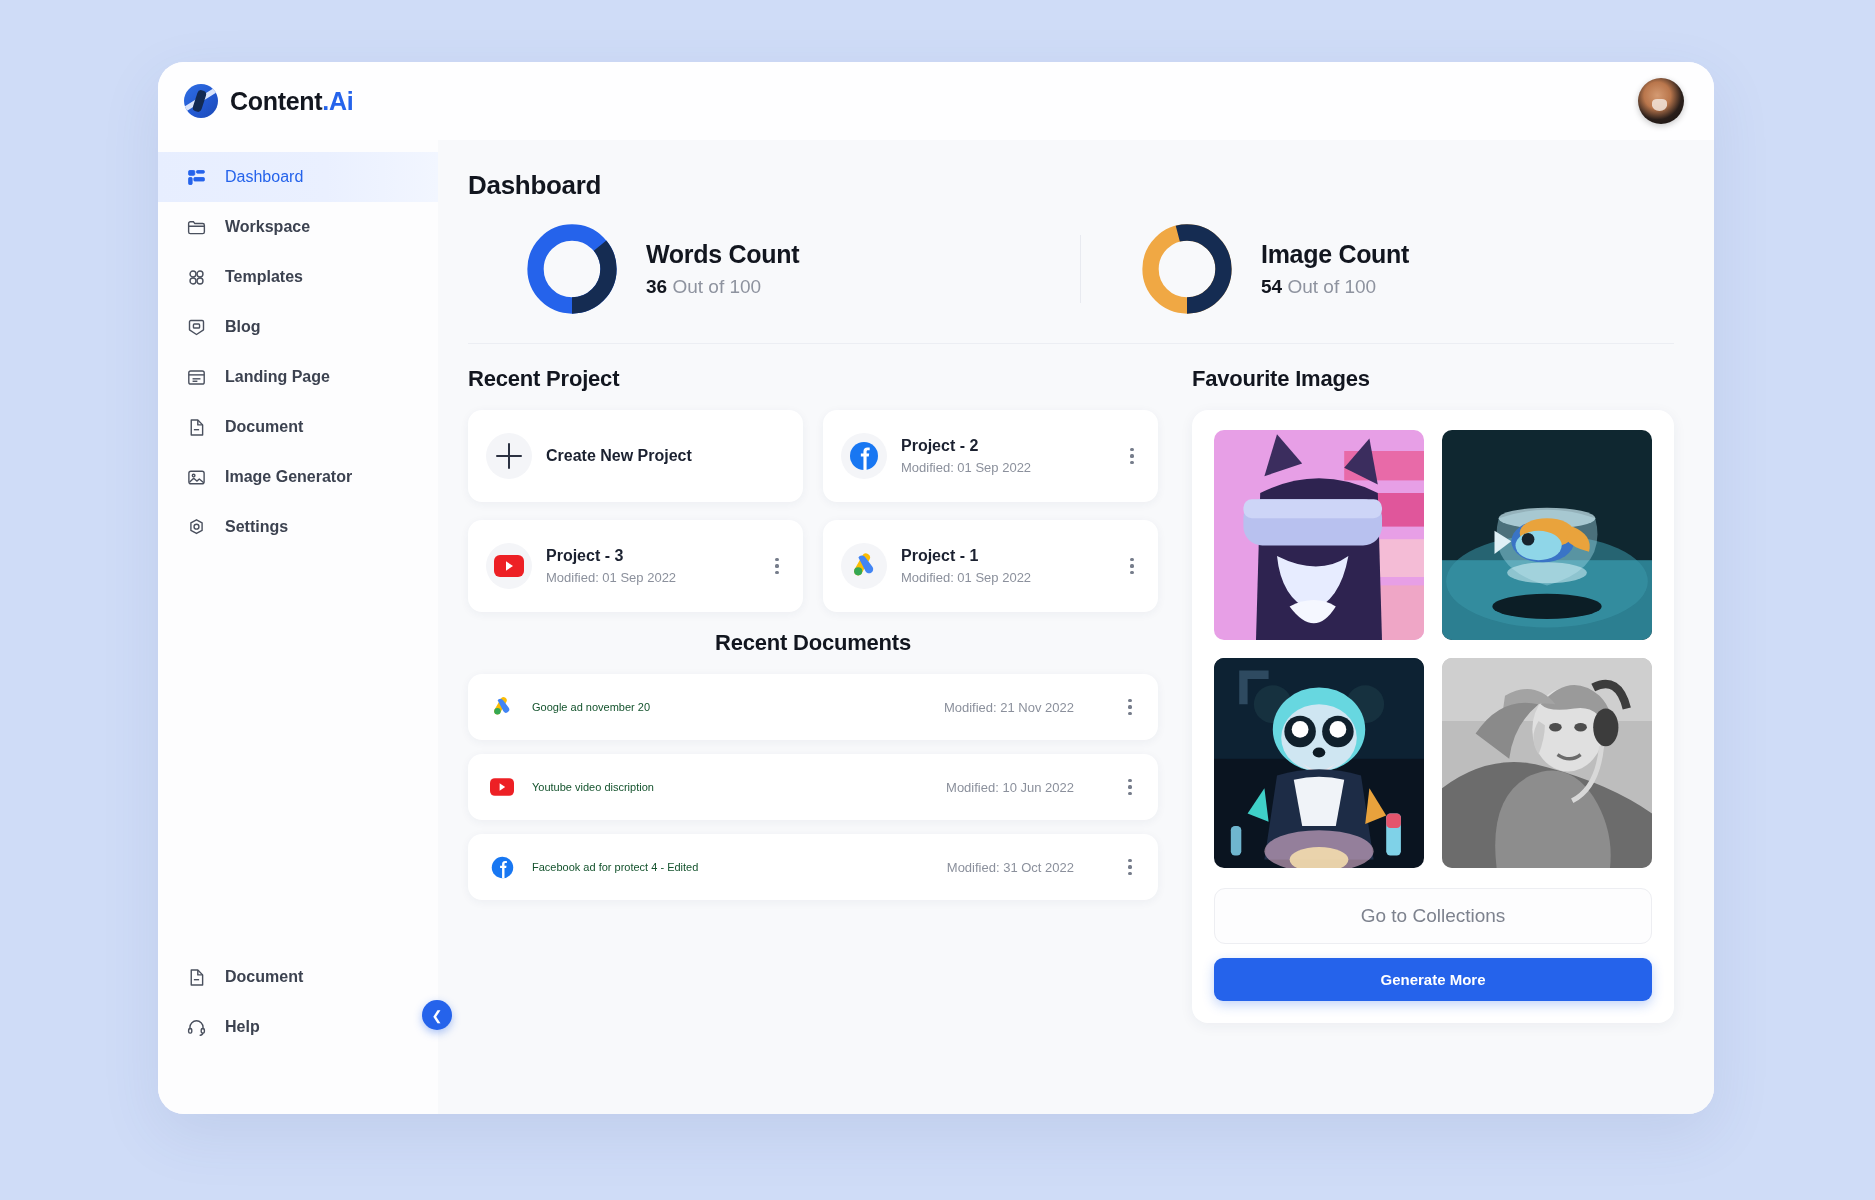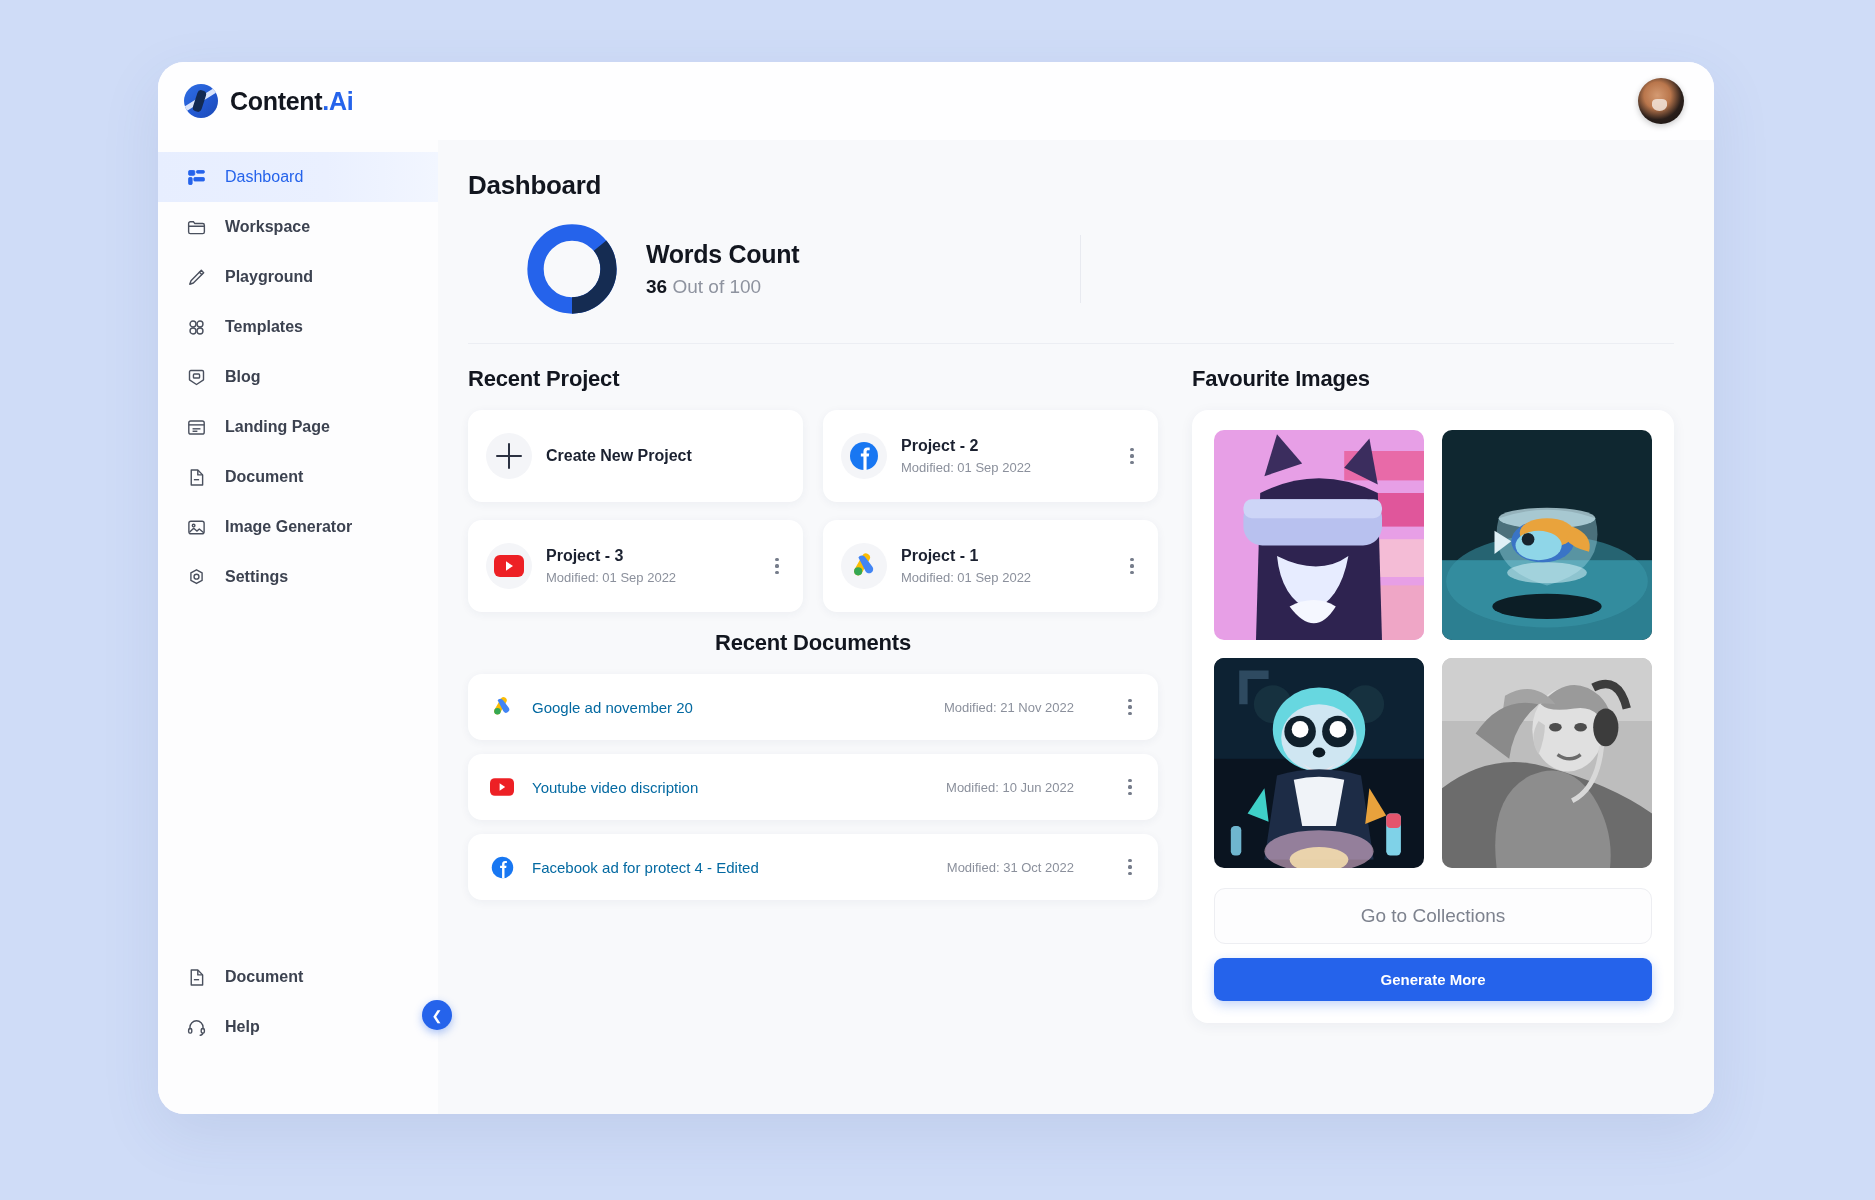--- a/index.html
+++ b/index.html
@@ -187,21 +187,21 @@
 
   
   .docs { margin-top: 18px; text-align: center; }
   .doc-row {
     background: #fff; border-radius: 14px;
     box-shadow: 0 2px 10px rgba(35,50,90,.055);
     height: 66px; display: flex; align-items: center;
     padding: 0 16px 0 22px; gap: 18px; margin-bottom: 14px; cursor: pointer;
   }
   .doc-ico { width: 24px; height: 24px; flex: 0 0 24px; display:flex; align-items:center; justify-content:center; }
-  .doc-name { font-size: 15px; color: #0369a1; flex: 0 0 auto; }
+  .doc-name { font-size: 11px; color: #14532d; flex: 0 0 auto; }
   .doc-spacer { flex: 1 1 auto; }
   .doc-meta { font-size: 13px; color: #8b909c; margin-right: 26px; white-space: nowrap; }
 
   
   .fav-panel {
     background: #fff; border-radius: 16px;
     box-shadow: 0 3px 14px rgba(35,50,90,.06);
     padding: 20px 22px 22px 22px;
   }
   .img-grid { display: grid; grid-template-columns: 1fr 1fr; gap: 18px; }
@@ -253,29 +253,20 @@
       <div class="nav-item">
         <span class="ico">
             <svg viewBox="0 0 24 24" fill="none" stroke="#4a505e" stroke-width="1.6">
               <path d="M3 7.5a2 2 0 0 1 2-2h3.5l1.6 2H19a2 2 0 0 1 2 2v7.5a2 2 0 0 1-2 2H5a2 2 0 0 1-2-2z"></path>
               <path d="M3 10.5h18"></path>
             </svg>
           </span>
         <span>Workspace</span>
       </div>
 
-      <div class="nav-item">
-        <span class="ico">
-            <svg viewBox="0 0 24 24" fill="none" stroke="#4a505e" stroke-width="1.6" stroke-linecap="round" stroke-linejoin="round">
-              <path d="M17.5 3.8l2.7 2.7L8.4 18.3 4.3 19.7l1.4-4.1z"></path>
-              <path d="M15.3 6l2.7 2.7"></path>
-            </svg>
-          </span>
-        <span>Playground</span>
-      </div>
 
       <div class="nav-item">
         <span class="ico">
             <svg viewBox="0 0 24 24" fill="none" stroke="#4a505e" stroke-width="1.6">
               <circle cx="8" cy="8" r="3.4"></circle>
               <circle cx="16" cy="8" r="3.4"></circle>
               <circle cx="8" cy="16" r="3.4"></circle>
               <circle cx="16" cy="16" r="3.4"></circle>
             </svg>
           </span>
@@ -378,20 +369,32 @@
             </svg>
           </div>
           <div class="stat-text">
             <div class="label">Words Count</div>
             <div class="sub"><b>36</b><span> Out of 100</span></div>
           </div>
         </div>
 
         <div class="divider-v"></div>
 
+        <div class="stat images">
+          <div class="donut">
+            <svg viewBox="0 0 100 100" width="96" height="96">
+              <circle cx="50" cy="50" r="38" fill="none" stroke="#f0a844" stroke-width="17"></circle>
+              <circle id="images-arc" cx="50" cy="50" r="38" fill="none" stroke="#152c52" stroke-width="17" stroke-dasharray="128.9309625033251 238.76104167282426" transform="scale(-1,1) translate(-100,0)"></circle>
+            </svg>
+          </div>
+          <div class="stat-text">
+            <div class="label">Image Count</div>
+            <div class="sub"><b>54</b><span> Out of 100</span></div>
+          </div>
+        </div>
       </div>
 
       <div class="content">
 
         <div class="col-left">
           <div class="section-title">Recent Project</div>
 
           <div class="proj-grid">
 
             <div class="proj-card">

